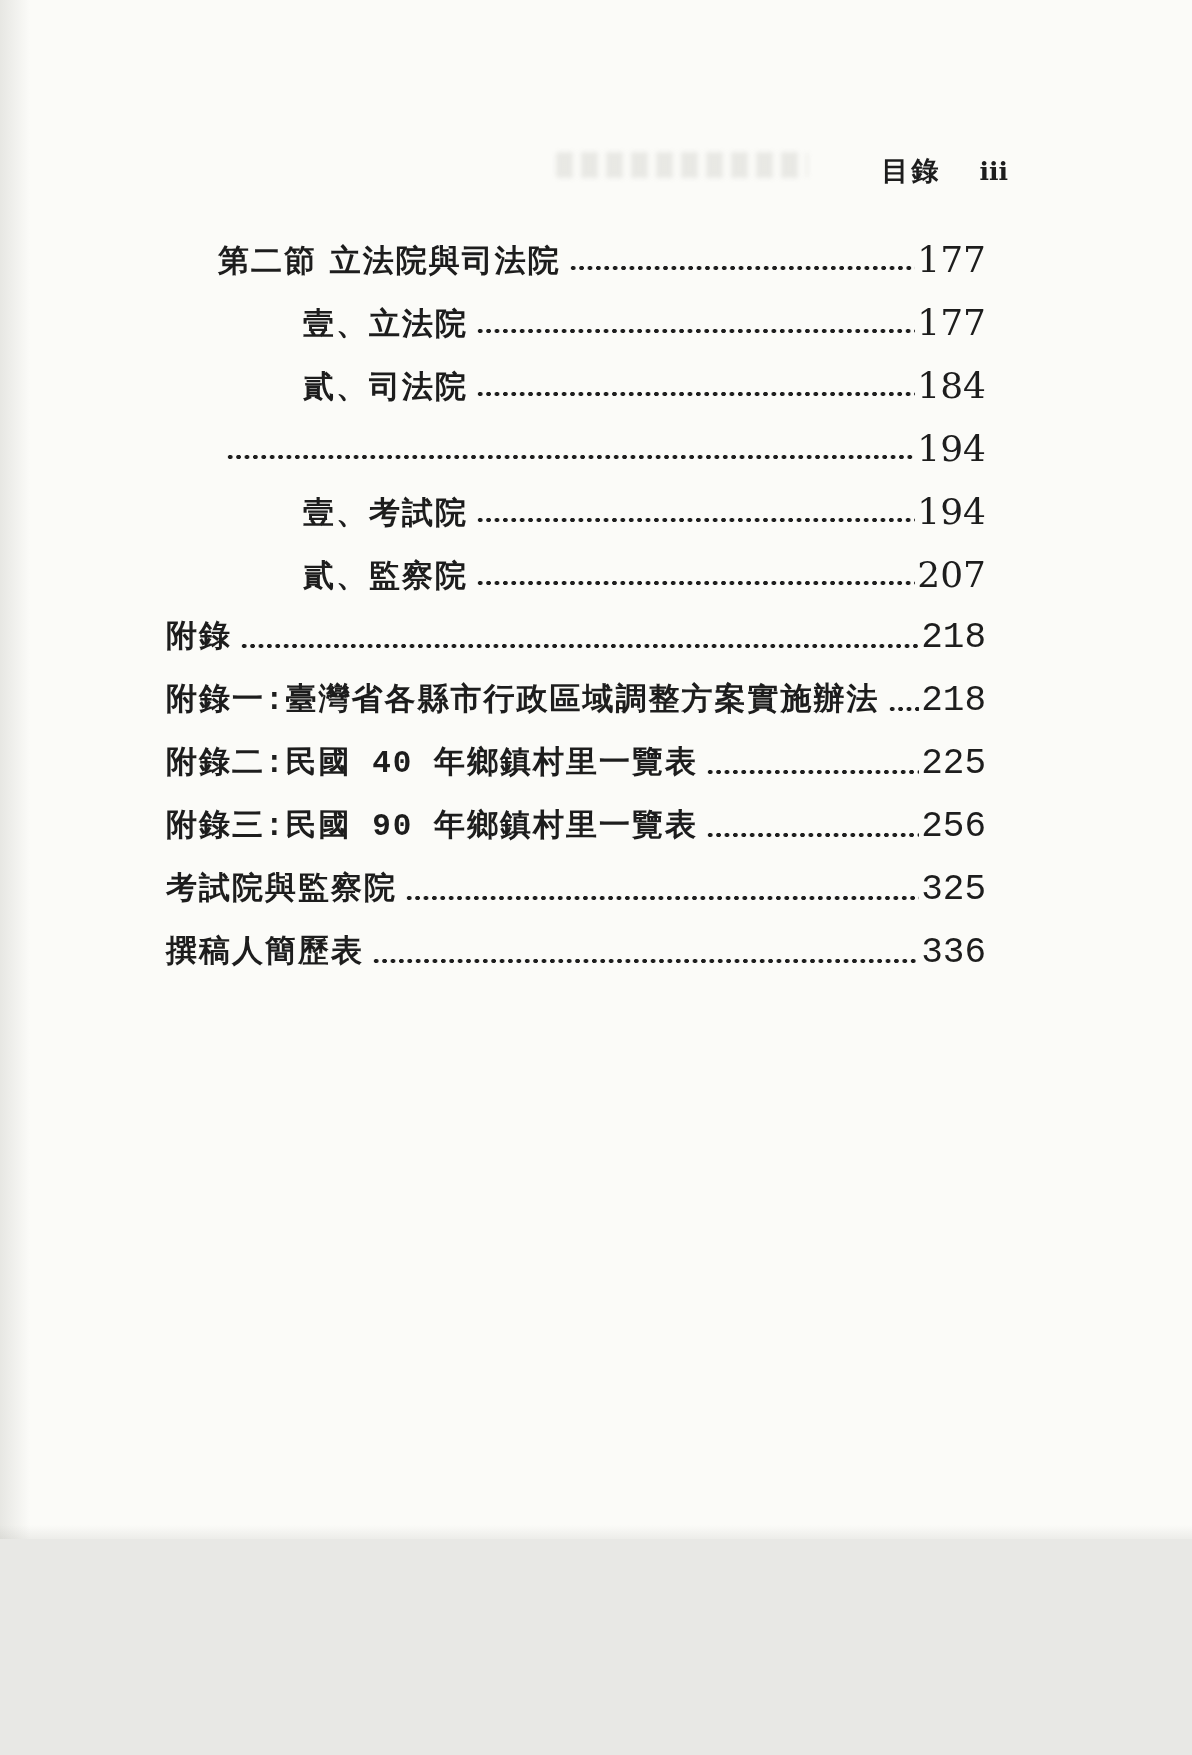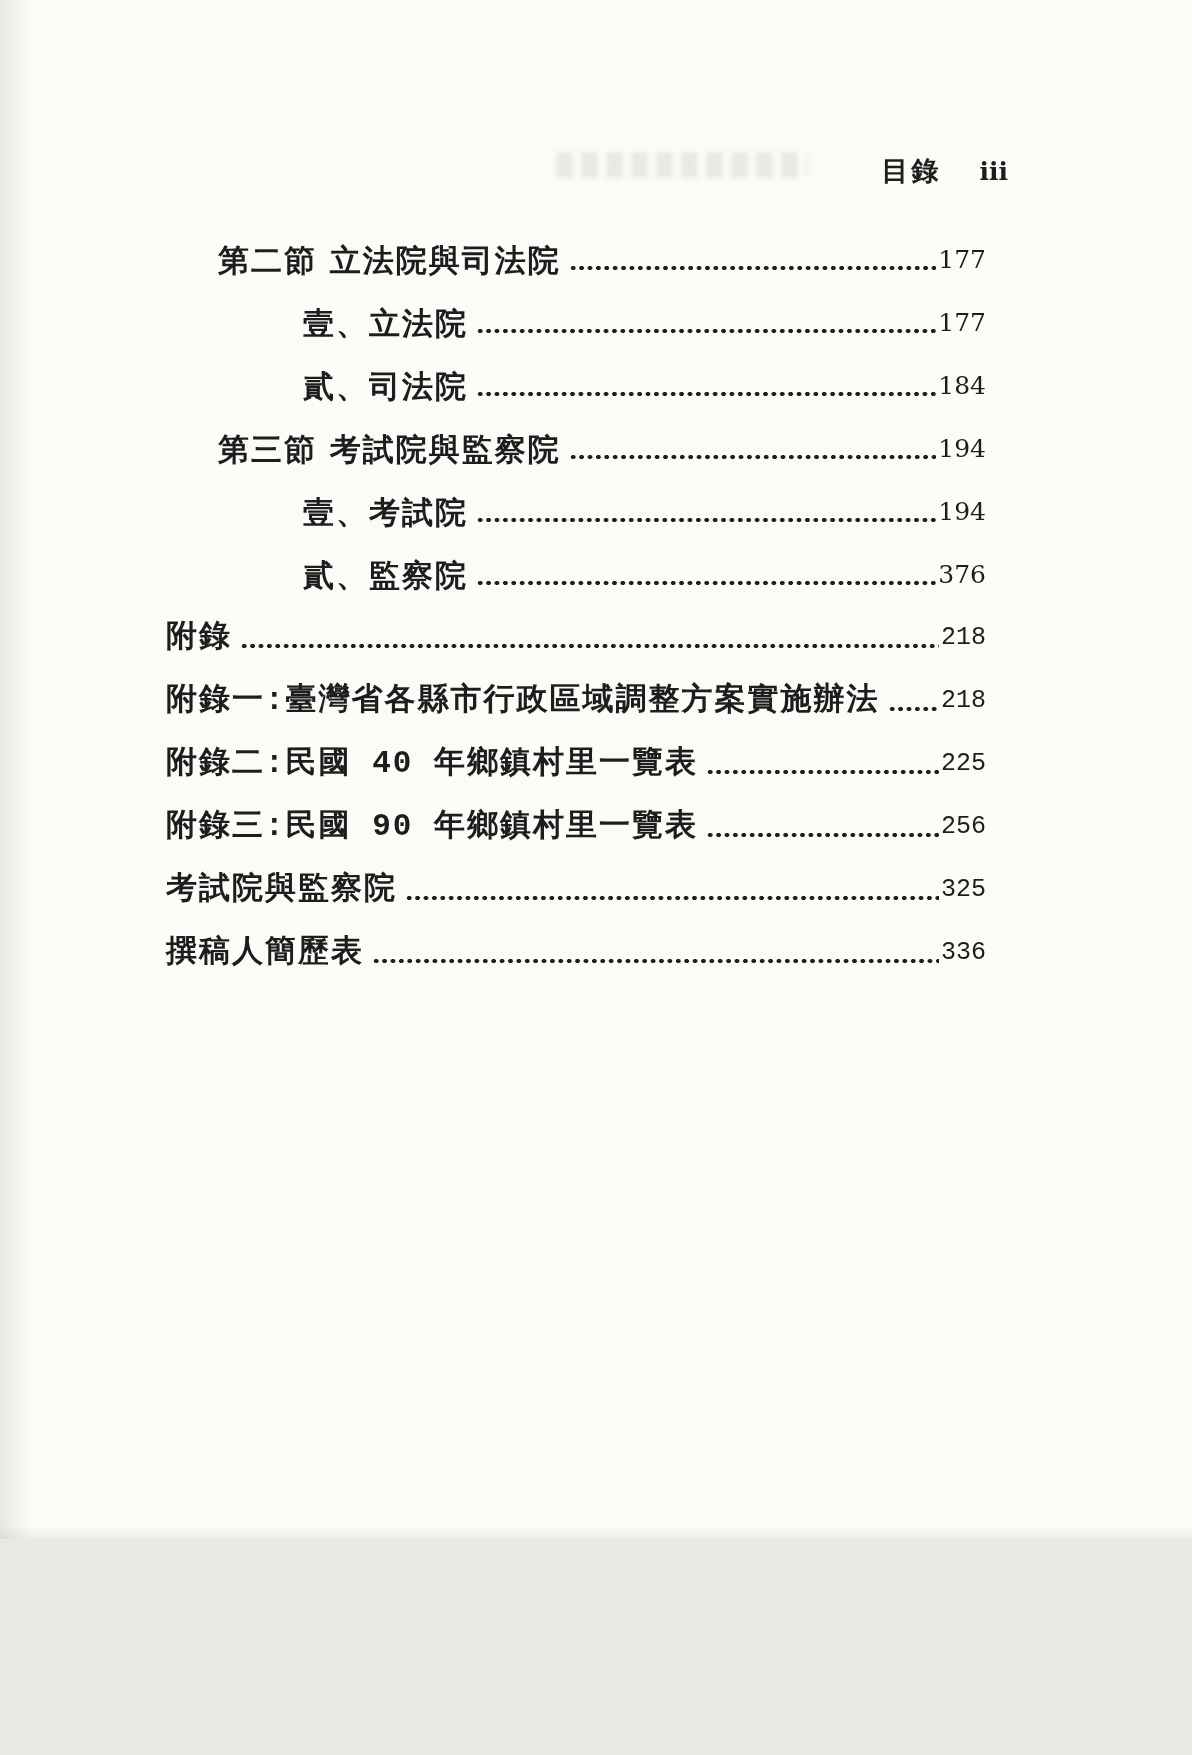--- a/index.html
+++ b/index.html
@@ -91,21 +91,21 @@
     align-self: flex-end;
     height: 34px;
     margin-left: 8px;
     margin-right: 2px;
     background-image: radial-gradient(circle, #1e1e1e 2px, rgba(0,0,0,0) 2.6px);
     background-size: 8.4px 8.4px;
     background-position: 0 21px;
     background-repeat: repeat-x;
   }
   .page-num {
-    font-size: 25px;
+    font-size: 36px;
     font-weight: 500;
     white-space: nowrap;
   }
 </style>
 </head>
 <body>
 
 <div class="page">
 
   <div class="edge-shade-left"></div>
@@ -128,33 +128,32 @@
     <span class="title">壹、立法院</span>
     <span class="leader"></span>
     <span class="page-num">177</span>
   </div>
       <div class="row sub">
     <span class="title">貳、司法院</span>
     <span class="leader"></span>
     <span class="page-num">184</span>
   </div>
       <div class="row section">
-    <span class="title">第三節 考試院與監察院</span>
     <span class="leader"></span>
     <span class="page-num">194</span>
   </div>
       <div class="row sub">
     <span class="title">壹、考試院</span>
     <span class="leader"></span>
     <span class="page-num">194</span>
   </div>
       <div class="row sub">
     <span class="title">貳、監察院</span>
     <span class="leader"></span>
-    <span class="page-num">376</span>
+    <span class="page-num">207</span>
   </div>
       <div class="row top">
     <span class="title">附錄</span>
     <span class="leader"></span>
     <span class="page-num">218</span>
   </div>
       <div class="row top">
     <span class="title">附錄一:臺灣省各縣市行政區域調整方案實施辦法</span>
     <span class="leader"></span>
     <span class="page-num">218</span>

